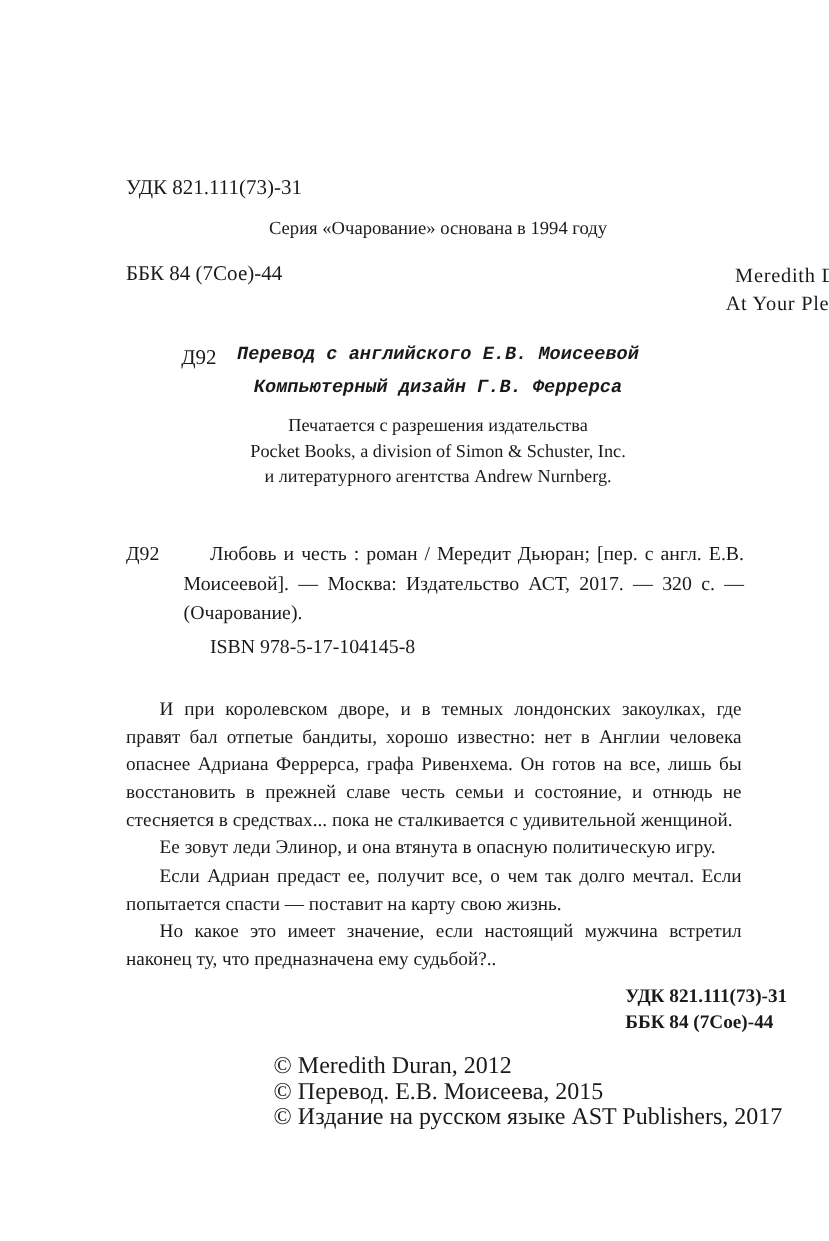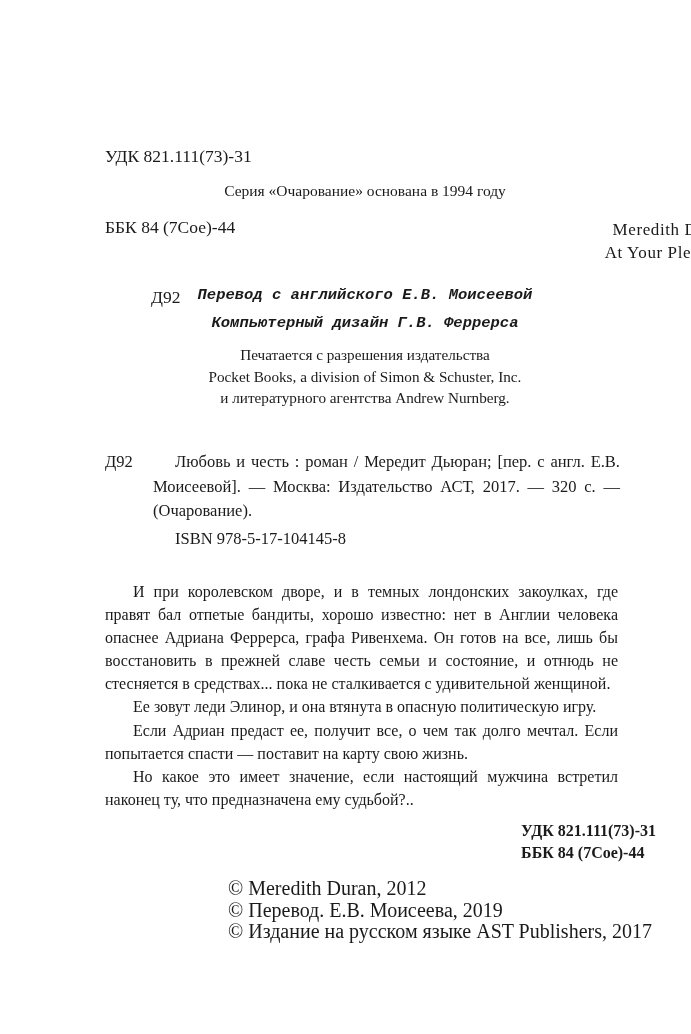--- a/index.html
+++ b/index.html
@@ -202,17 +202,17 @@
     <p class="last-line-left">Но какое это имеет значение, если настоящий мужчина встретил наконец ту, что предназначена ему судьбой?..</p>
   </div>
 
   <div class="class-repeat">
     <div>УДК 821.111(73)-31</div>
     <div>ББК 84 (7Сое)-44</div>
   </div>
 
   <div class="copyright">
     <div>© Meredith Duran, 2012</div>
-    <div>© Перевод. Е.В. Моисеева, 2019</div>
+    <div>© Перевод. Е.В. Моисеева, 2015</div>
     <div>© Издание на русском языке AST Publishers, 2017</div>
   </div>
 
 </div>
 
 </body></html>

